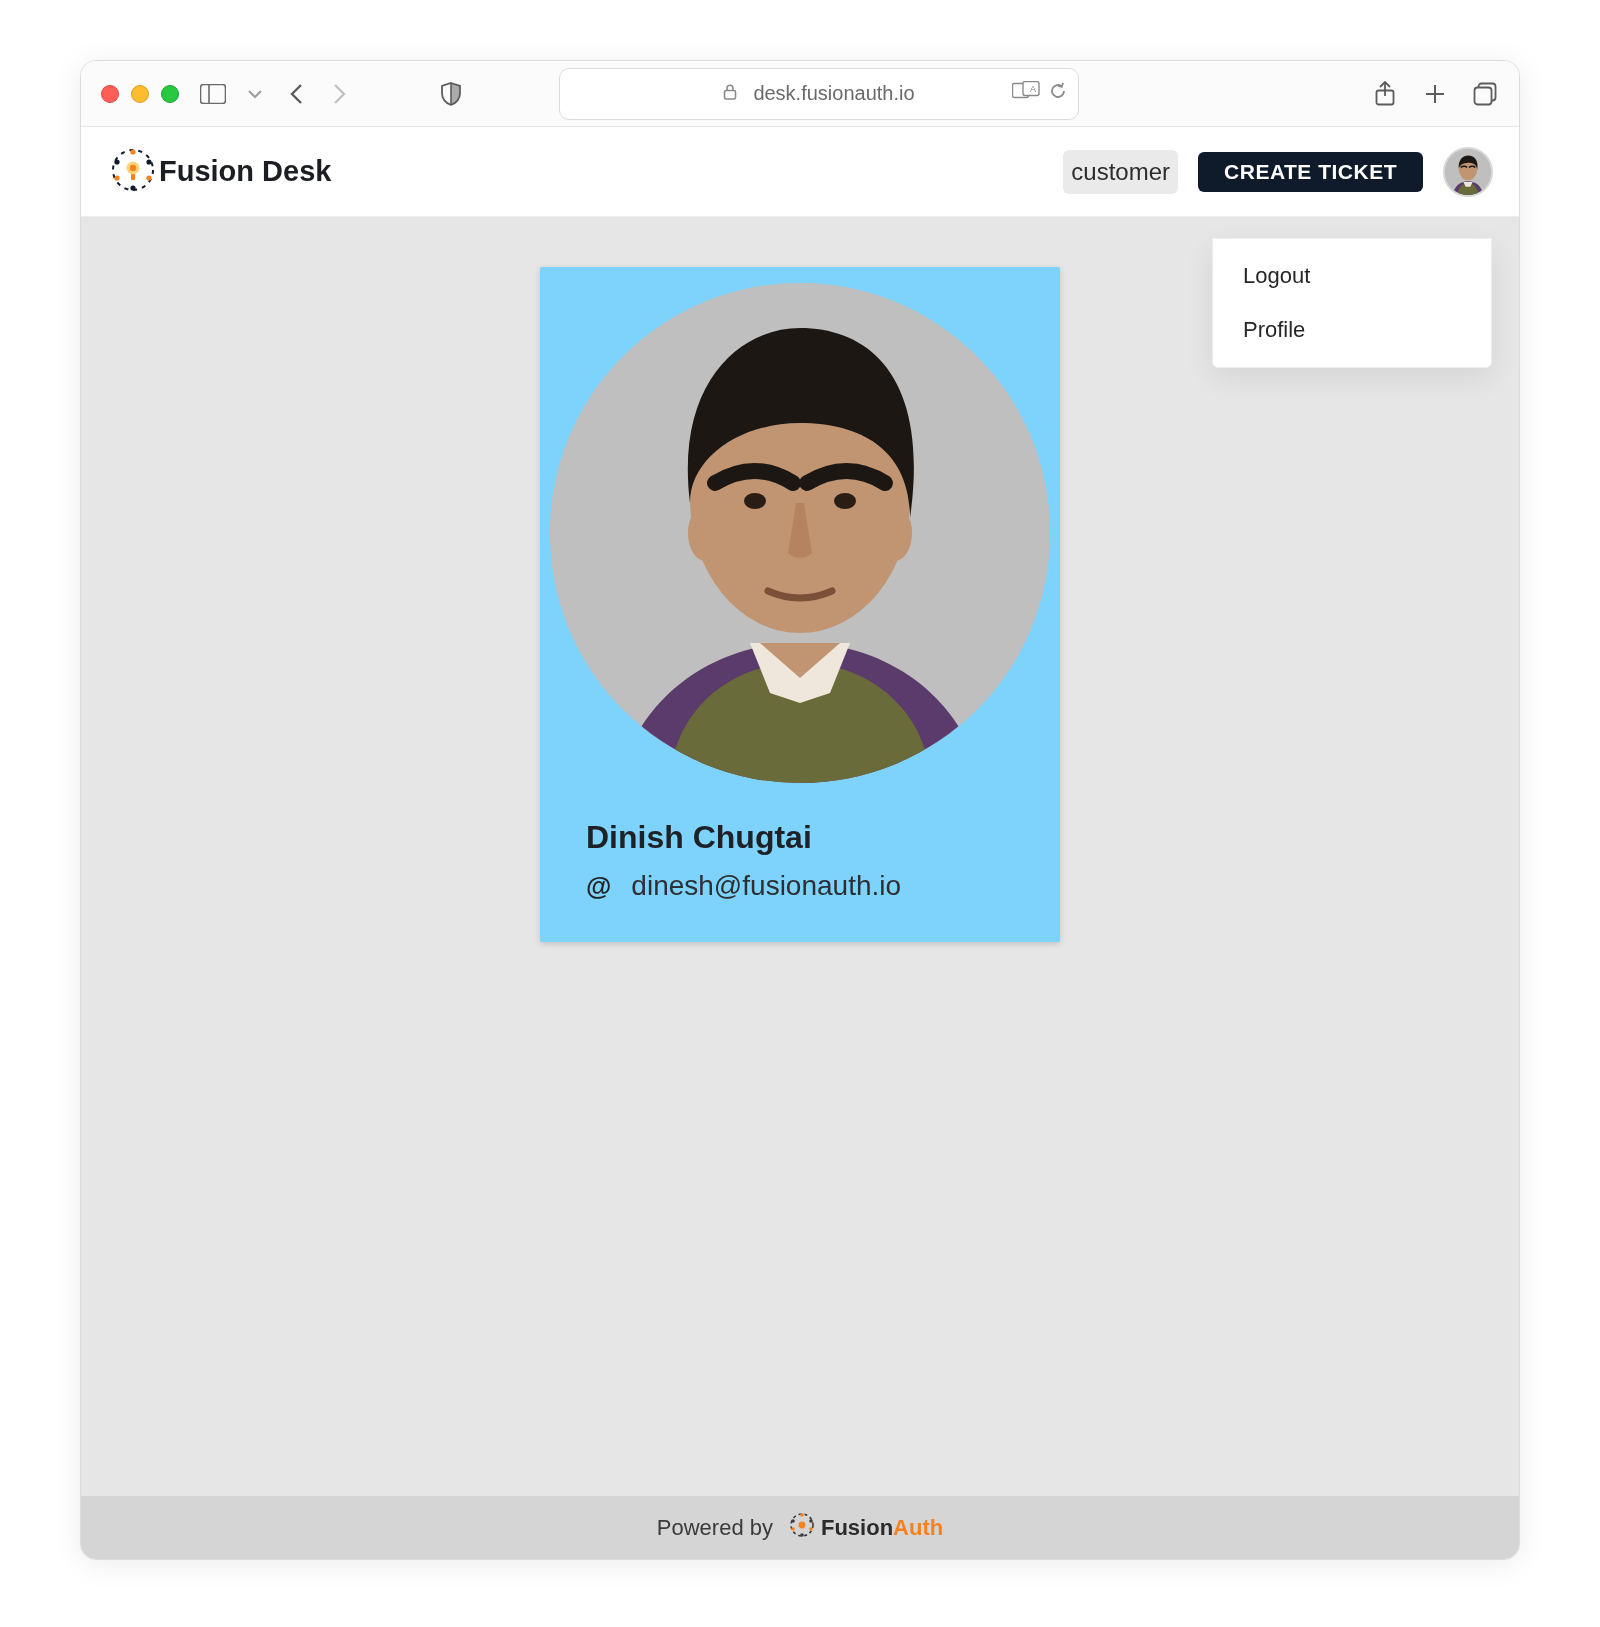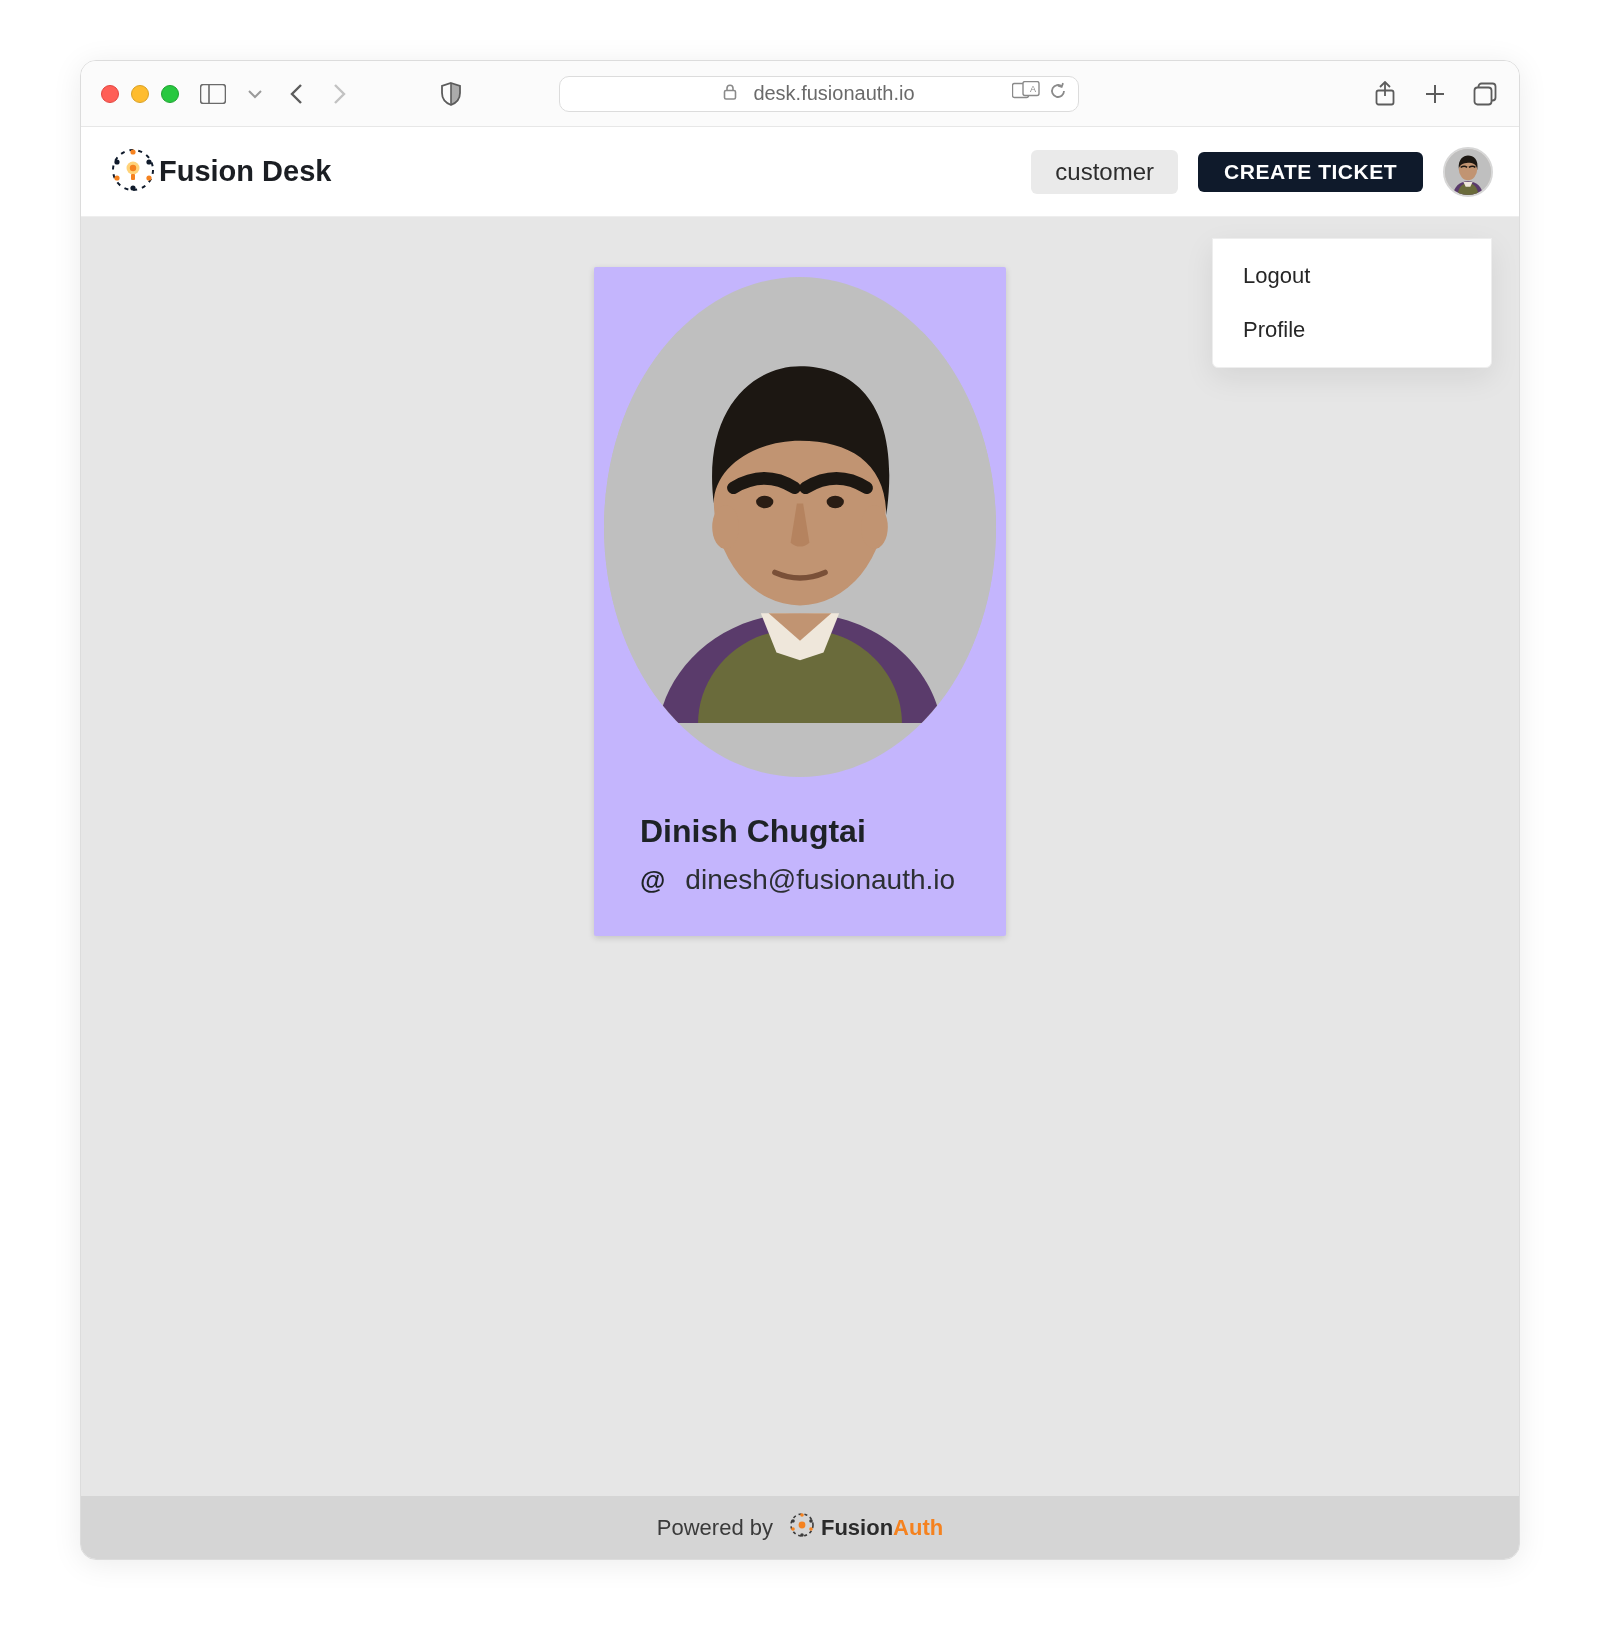--- a/index.html
+++ b/index.html
@@ -41,61 +41,61 @@
   .traffic-lights { display:flex; gap:12px; margin-right:6px;}
   .tl { width:18px;height:18px;border-radius:50%; }
   .tl.red{background:#ff5f57;border:1px solid #e24640;}
   .tl.yellow{background:#febc2e;border:1px solid #d9a126;}
   .tl.green{background:#28c840;border:1px solid #1fa232;}
   .tb-icon { width:28px;height:28px;display:flex;align-items:center;justify-content:center;color:#5c5c5c;}
   .tb-icon.muted{color:#b8b8b8;}
   .addr-bar{
     flex:0 0 520px;
     margin-left: 80px;
-    height:36px;border:1px solid #dcdcdc;border-radius:10px;
+    height:52px;border:1px solid #dcdcdc;border-radius:10px;
     background:#fff;display:flex;align-items:center;justify-content:center;
     position:relative;color:#6a6a6a;font-size:20px;gap:16px;
   }
   .addr-bar .lock{color:#8a8a8a;}
   .addr-bar .right-icons{position:absolute;right:10px;display:flex;gap:8px;color:#8a8a8a;}
   .tb-right{margin-left:auto;display:flex;gap:22px;color:#5c5c5c;}
   
   .app-header{
     height:90px;background:#fff;border-bottom:1px solid #eee;
     display:flex;align-items:center;padding:0 26px;gap:20px;
   }
   .app-logo{display:flex;align-items:center;}
   .app-title{font-size:29px;font-weight:700;color:#1b1e23;}
   .app-header-spacer{flex:1;}
   .role-chip{
     background:#eaeaea;color:#2d2d2d;font-size:24px;
-    padding:8px 24px;border-radius:6px;
+    padding:8px 8px;border-radius:6px;
   }
   .create-btn{
     background:#0f1a2b;color:#fff;font-size:21px;font-weight:700;
     letter-spacing:0.5px;padding:8px 26px;border-radius:6px;cursor:pointer;
   }
   .avatar-small{
     width:50px;height:50px;border-radius:50%;background:#c8c0b8;
     border:2px solid #d7d7d7;overflow:hidden;position:relative;cursor:pointer;
   }
   .avatar-face{position:absolute;inset:0;}
   
   .user-menu{
     position:absolute;top:238px;right:108px;width:280px;background:#fff;
     border:1px solid #eee;border-radius:0 0 6px 6px;box-shadow:0 10px 30px rgba(0,0,0,0.08);
     padding:10px 0;
   }
   .user-menu-item{padding:14px 30px;font-size:22px;color:#262626;cursor:pointer;}
   
   .app-content{flex:1;background:#e6e6e6;display:flex;justify-content:center;align-items:flex-start;padding-top:50px;}
   .profile-card{
-    width:412px;background:#c4b5fd;border-radius:2px;
+    width:520px;background:#7dd3fc;border-radius:2px;
     box-shadow:0 2px 6px rgba(0,0,0,0.15);
-    padding:10px 10px 40px 10px;
+    padding:16px 10px 40px 10px;
   }
   .profile-avatar-wrap{display:flex;justify-content:center;padding-top:0;}
   .profile-avatar{
     width:500px;height:500px;border-radius:50%;background:#bfbfbf;overflow:hidden;
   }
   .profile-name{font-size:32px;font-weight:600;color:#1e2226;margin:36px 0 14px 36px;}
   .profile-email-row{display:flex;align-items:center;gap:20px;margin-left:36px;}
   .at-icon{font-size:26px;font-weight:700;color:#1e2226;}
   .profile-email{font-size:28px;color:#2c2f33;}
   

